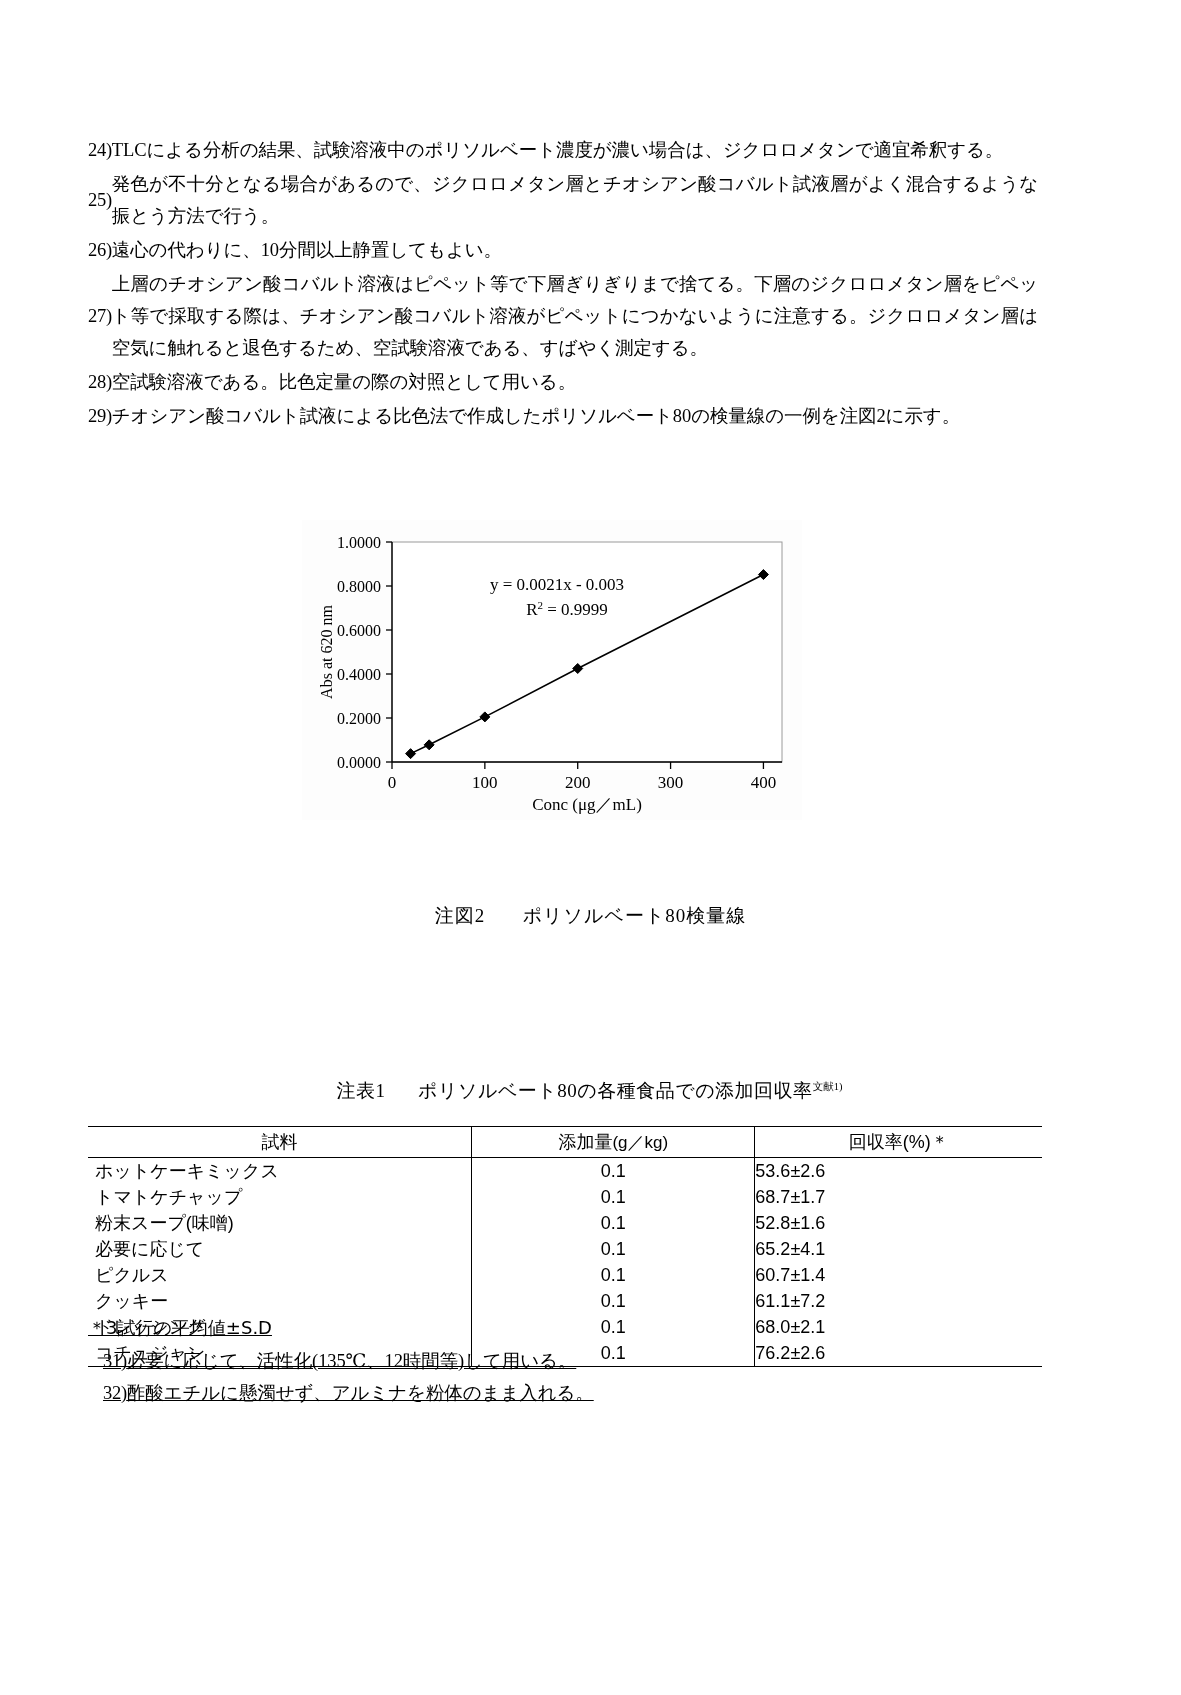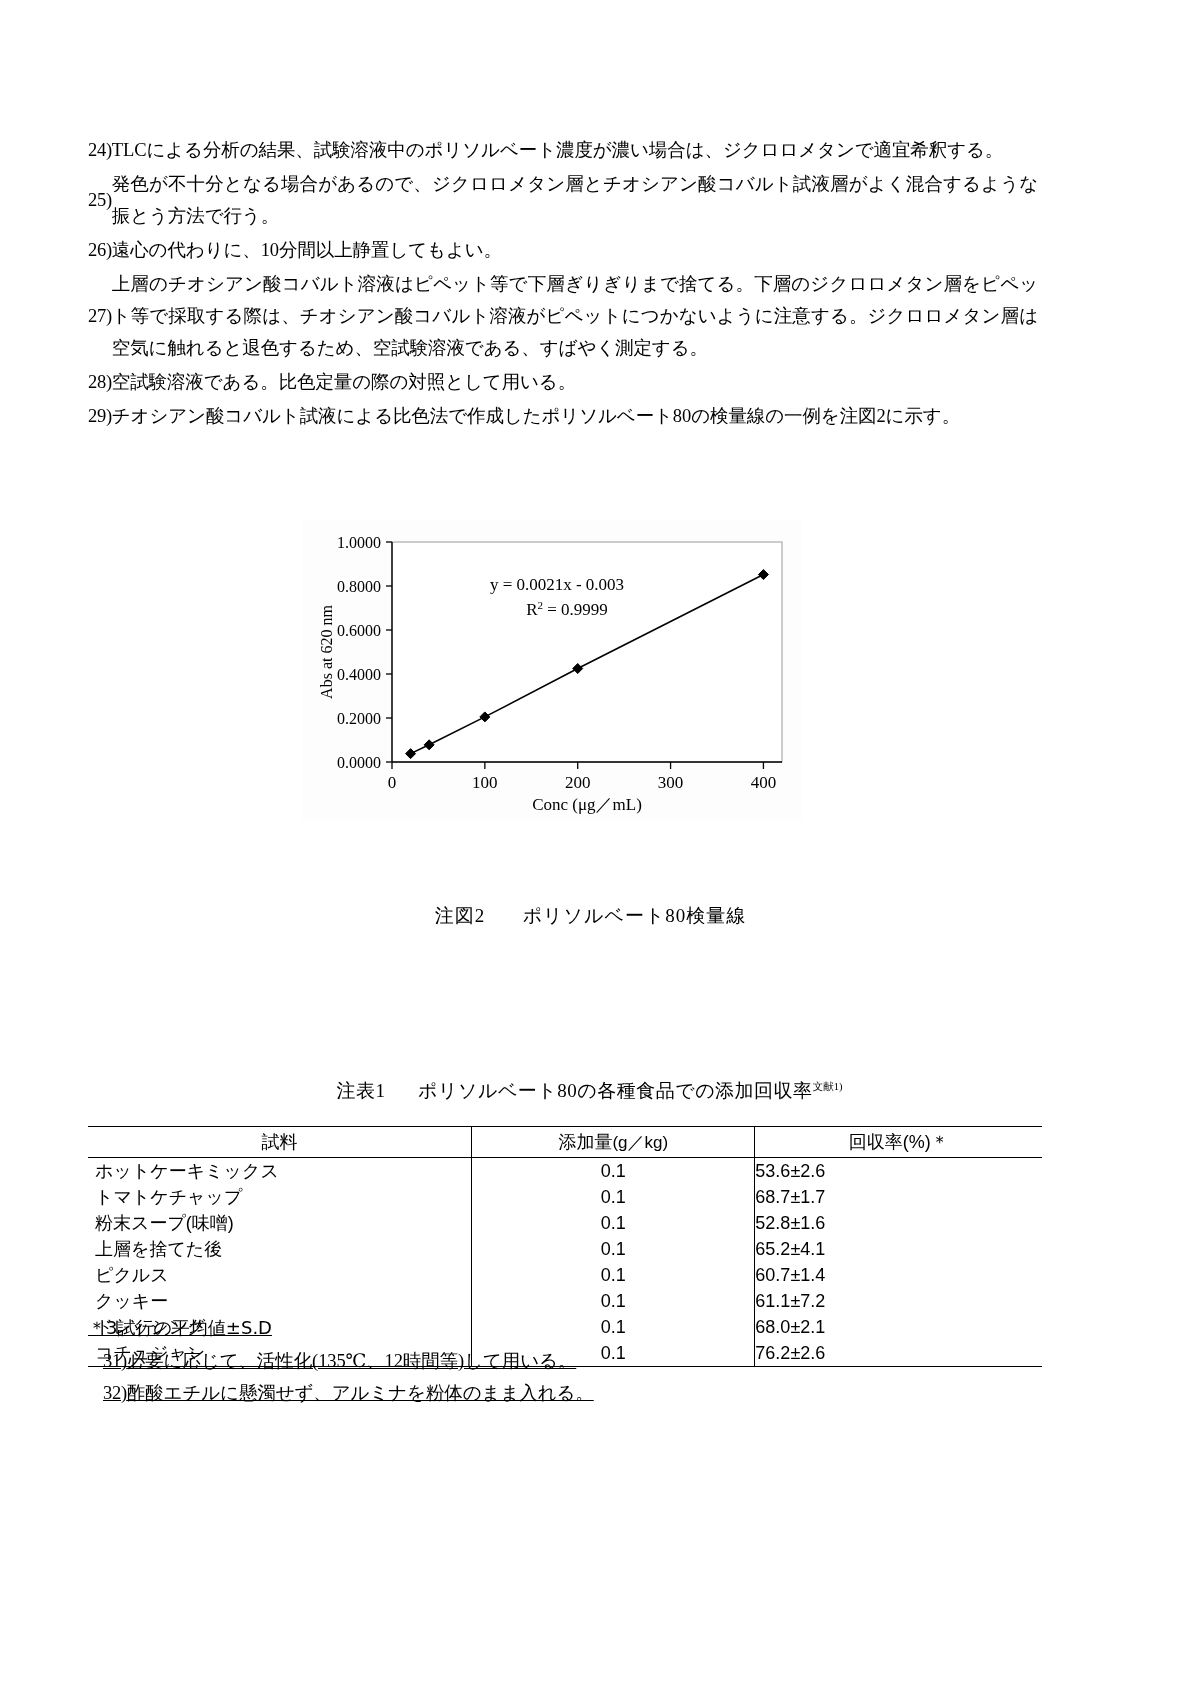--- a/index.html
+++ b/index.html
@@ -289,21 +289,21 @@
           <td class="c-sample">トマトケチャップ</td>
           <td class="c-amount">0.1</td>
           <td class="c-recovery">68.7±1.7</td>
         </tr>
         <tr>
           <td class="c-sample">粉末スープ(味噌)</td>
           <td class="c-amount">0.1</td>
           <td class="c-recovery">52.8±1.6</td>
         </tr>
         <tr>
-          <td class="c-sample">上層を捨てた後</td>
+          <td class="c-sample">必要に応じて</td>
           <td class="c-amount">0.1</td>
           <td class="c-recovery">65.2±4.1</td>
         </tr>
         <tr>
           <td class="c-sample">ピクルス</td>
           <td class="c-amount">0.1</td>
           <td class="c-recovery">60.7±1.4</td>
         </tr>
         <tr>
           <td class="c-sample">クッキー</td>

